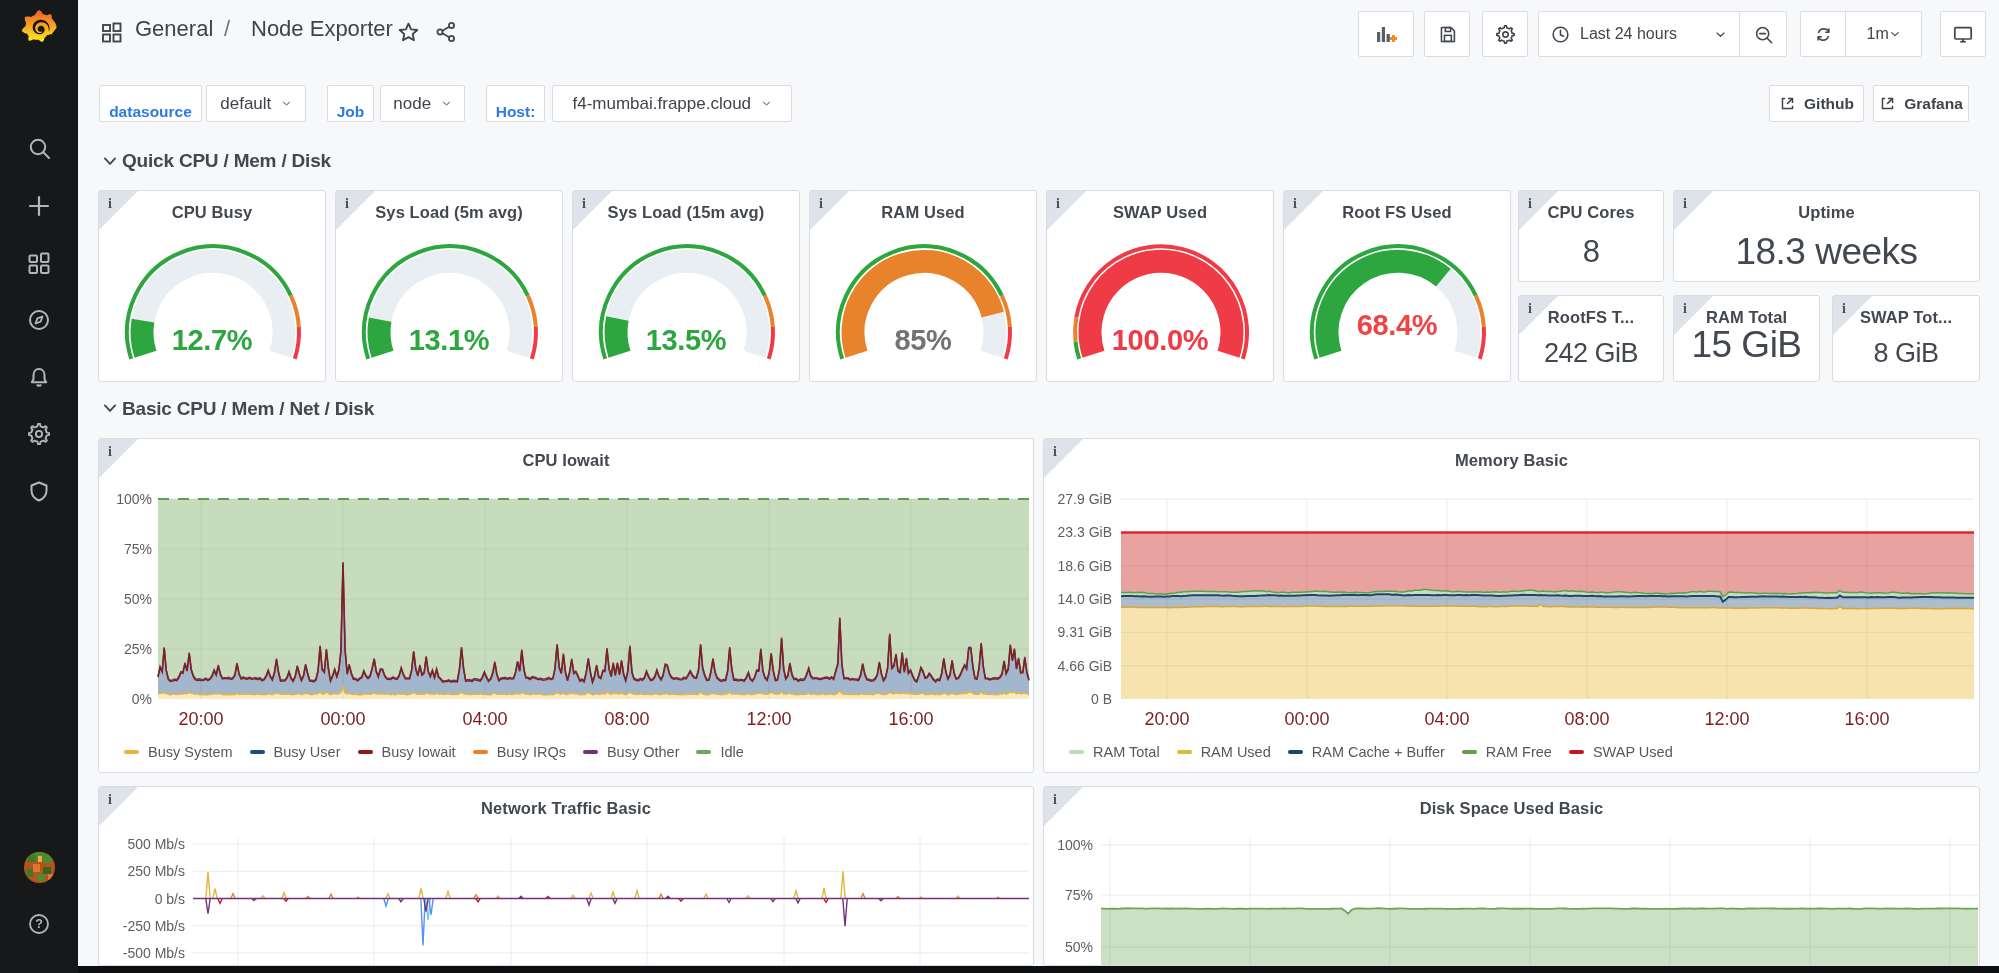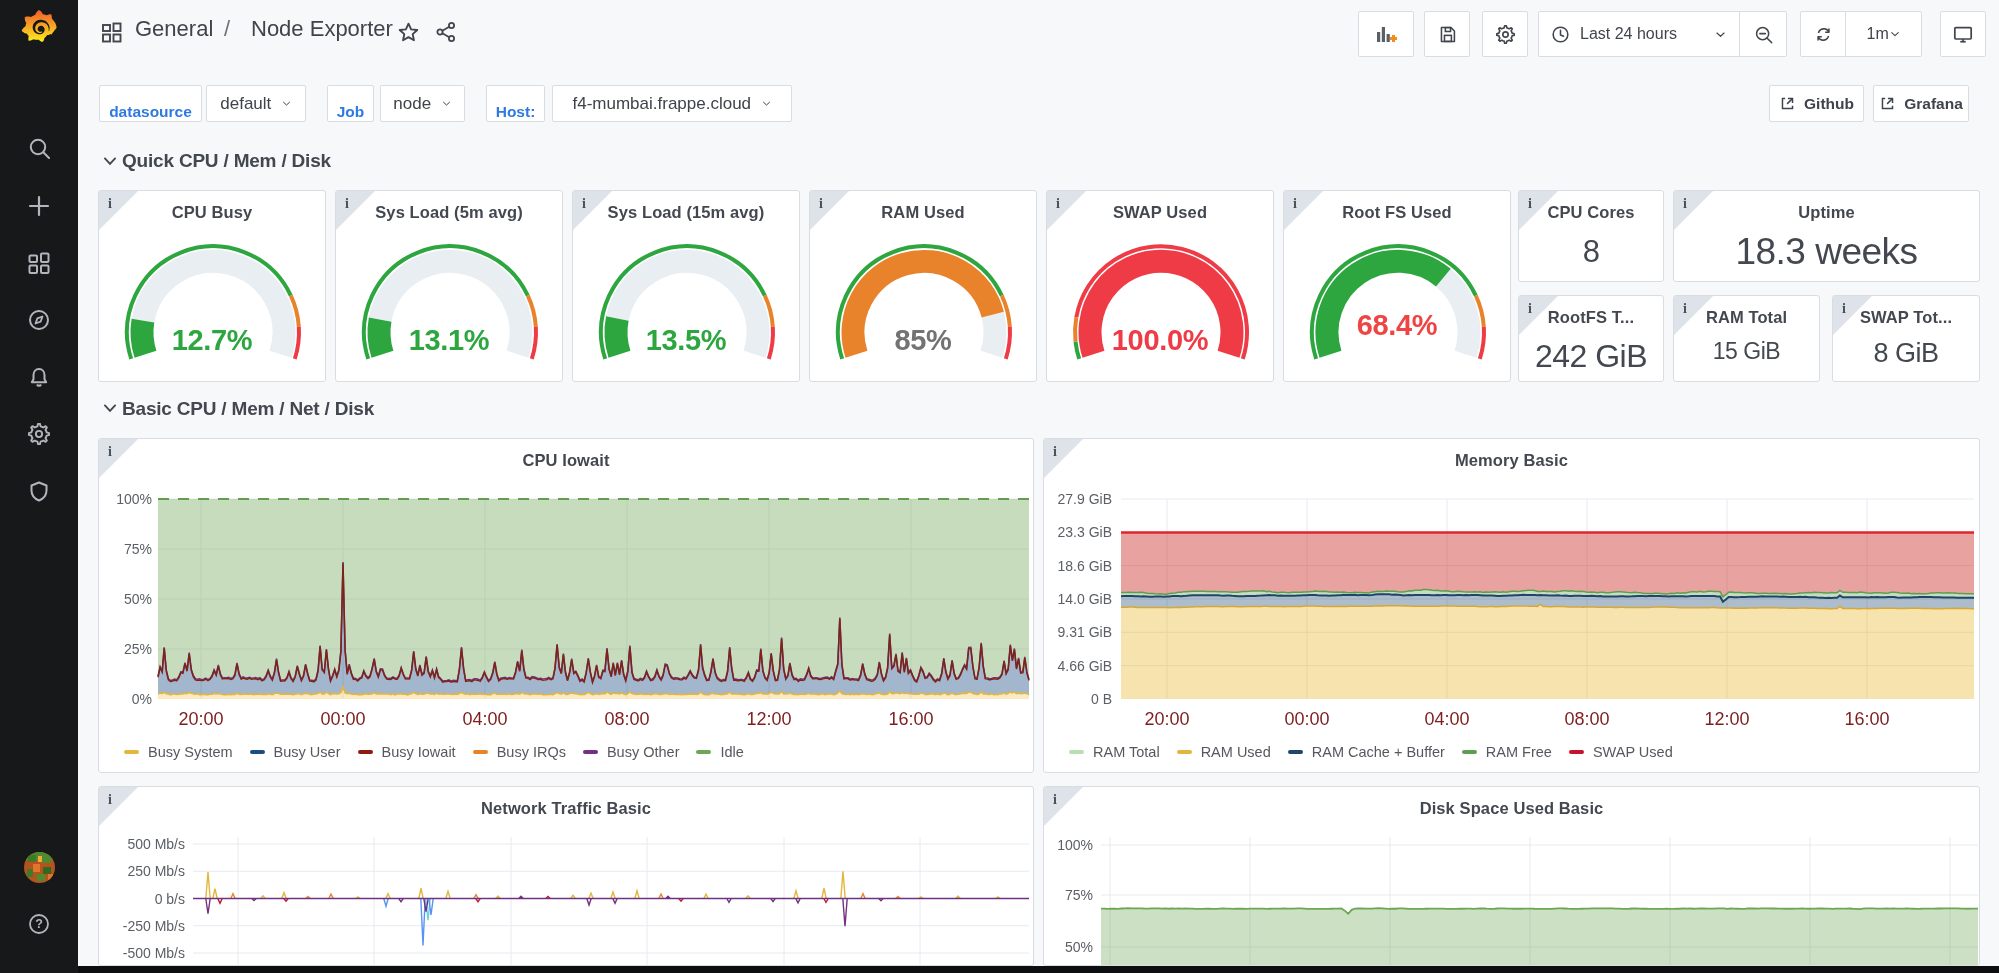--- a/index.html
+++ b/index.html
@@ -300,27 +300,27 @@
 <div class="panel" style="left:1673px;top:190px;width:307px;height:92px">
     <div class="corner"></div>
     <div class="corner-i">i</div>
     <div class="ptitle">Uptime</div>
     <div class="sval" style="top:40px;font-size:37px">18.3 weeks</div>
   </div>
 <div class="panel" style="left:1518px;top:295px;width:146px;height:87px">
     <div class="corner"></div>
     <div class="corner-i">i</div>
     <div class="ptitle">RootFS T...</div>
-    <div class="sval" style="top:42px;font-size:32px">242 GiB</div>
+    <div class="sval" style="top:42px;font-size:27px">242 GiB</div>
   </div>
 <div class="panel" style="left:1673px;top:295px;width:147px;height:87px">
     <div class="corner"></div>
     <div class="corner-i">i</div>
     <div class="ptitle">RAM Total</div>
-    <div class="sval" style="top:42px;font-size:23px">15 GiB</div>
+    <div class="sval" style="top:28px;font-size:37px">15 GiB</div>
   </div>
 <div class="panel" style="left:1832px;top:295px;width:148px;height:87px">
     <div class="corner"></div>
     <div class="corner-i">i</div>
     <div class="ptitle">SWAP Tot...</div>
     <div class="sval" style="top:42px;font-size:27px">8 GiB</div>
   </div>
 <div class="panel" style="left:98px;top:438px;width:936px;height:335px;overflow:hidden">
     <div class="corner"></div>
     <div class="corner-i">i</div>

